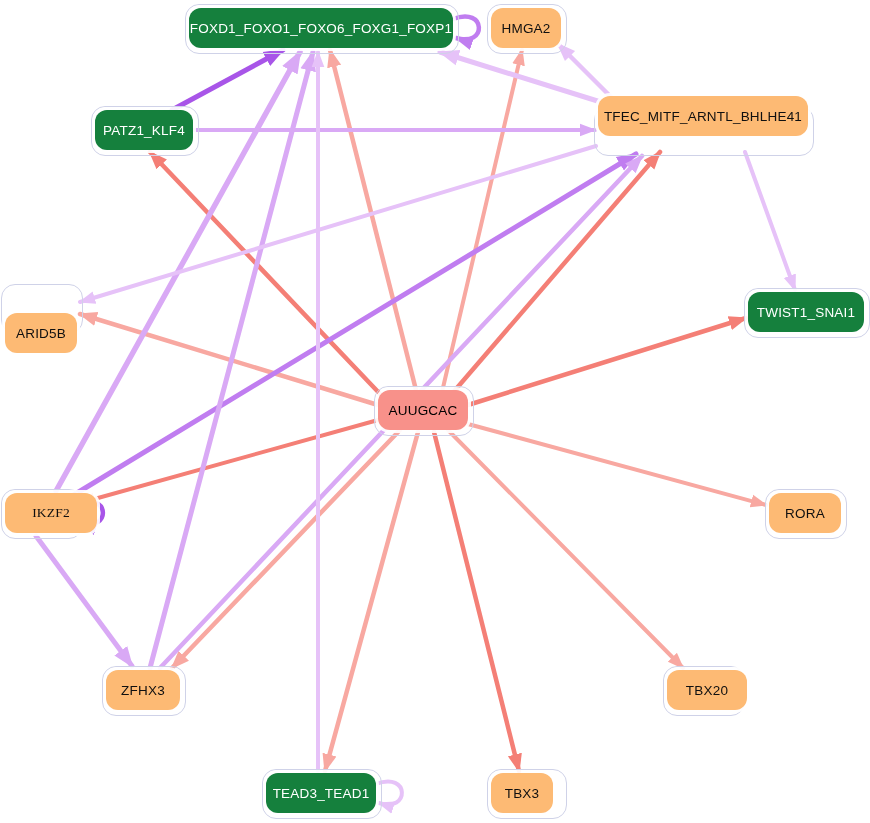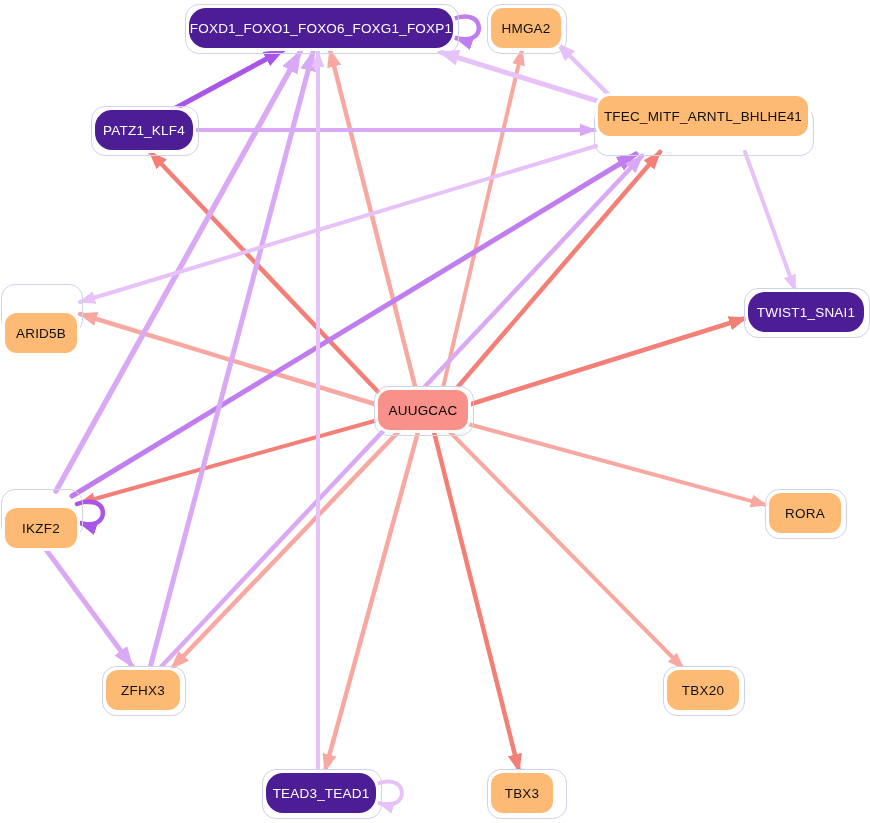--- a/index.html
+++ b/index.html
@@ -5,21 +5,21 @@
   html,body{margin:0;padding:0;background:#ffffff;}
   body{width:870px;height:823px;font-family:"Liberation Sans",sans-serif;overflow:hidden;}
   #graph{position:relative;width:870px;height:823px;}
   #edge-layer{position:absolute;left:0;top:0;width:870px;height:823px;}
   .node{position:absolute;box-sizing:border-box;display:flex;align-items:center;
         justify-content:center;border-radius:12px;text-align:center;
         font-size:13.5px;letter-spacing:.2px;white-space:nowrap;
         box-shadow:0 0 0 3px rgba(255,255,255,.92);}
   .node-outline{position:absolute;border-radius:14px;border:1px solid #cfd2e8;
         background:transparent;pointer-events:none;}
-  .n-dark{background:#4c1d95;color:#ffffff;border-radius:17px;}
+  .n-dark{background:#15803d;color:#ffffff;}
   .n-light{background:#fdba74;color:#101010;}
   .n-red{background:#f8918a;color:#000000;}
 </style>
 </head>
 <body>
 
 <div id="graph">
   <svg id="edge-layer" viewBox="0 0 870 823" xmlns="http://www.w3.org/2000/svg">
       <defs>
         <marker id="arr0" viewBox="0 0 10 10" refX="9" refY="5" markerWidth="4.2" markerHeight="4.2" orient="auto-start-reverse" markerUnits="strokeWidth">
@@ -78,25 +78,25 @@
       <div class="node n-dark" style="left: 95px; top: 110px; width: 98px; height: 40px;">PATZ1_KLF4</div>
       <div class="node-outline" style="left: 594px; top: 106px; width: 218px; height: 48px;"></div>
       <div class="node n-light" style="left: 598px; top: 96px; width: 210px; height: 40px;">TFEC_MITF_ARNTL_BHLHE41</div>
       <div class="node-outline" style="left: 1px; top: 284px; width: 80px; height: 48px;"></div>
       <div class="node n-light" style="left: 5px; top: 288px; width: 72px; height: 40px; margin-top: 25px;">ARID5B</div>
       <div class="node-outline" style="left: 744px; top: 288px; width: 124px; height: 48px;"></div>
       <div class="node n-dark" style="left: 748px; top: 292px; width: 116px; height: 40px;">TWIST1_SNAI1</div>
       <div class="node-outline" style="left: 374px; top: 386px; width: 98px; height: 48px;"></div>
       <div class="node n-red" style="left: 378px; top: 390px; width: 90px; height: 40px;">AUUGCAC</div>
       <div class="node-outline" style="left: 1px; top: 489px; width: 80px; height: 48px;"></div>
-      <div class="node n-light" style="left: 5px; top: 508px; width: 72px; height: 40px;">IKZF2</div>
+      <div class="node n-light" style="left: 5px; top: 493px; width: 92px; height: 40px; font-family: Liberation Serif, serif;">IKZF2</div>
       <div class="node-outline" style="left: 765px; top: 489px; width: 80px; height: 48px;"></div>
       <div class="node n-light" style="left: 769px; top: 493px; width: 72px; height: 40px;">RORA</div>
       <div class="node-outline" style="left: 102px; top: 666px; width: 82px; height: 48px;"></div>
       <div class="node n-light" style="left: 106px; top: 670px; width: 74px; height: 40px;">ZFHX3</div>
       <div class="node-outline" style="left: 663px; top: 666px; width: 80px; height: 48px;"></div>
-      <div class="node n-light" style="left: 667px; top: 670px; width: 72px; height: 40px;">TBX20</div>
+      <div class="node n-light" style="left: 667px; top: 670px; width: 80px; height: 40px;">TBX20</div>
       <div class="node-outline" style="left: 262px; top: 769px; width: 118px; height: 48px;"></div>
       <div class="node n-dark" style="left: 266px; top: 773px; width: 110px; height: 40px;">TEAD3_TEAD1</div>
       <div class="node-outline" style="left: 487px; top: 769px; width: 78px; height: 48px;"></div>
       <div class="node n-light" style="left: 491px; top: 773px; width: 62px; height: 40px;">TBX3</div>
     </div>
 </div>
 
 </body></html>

